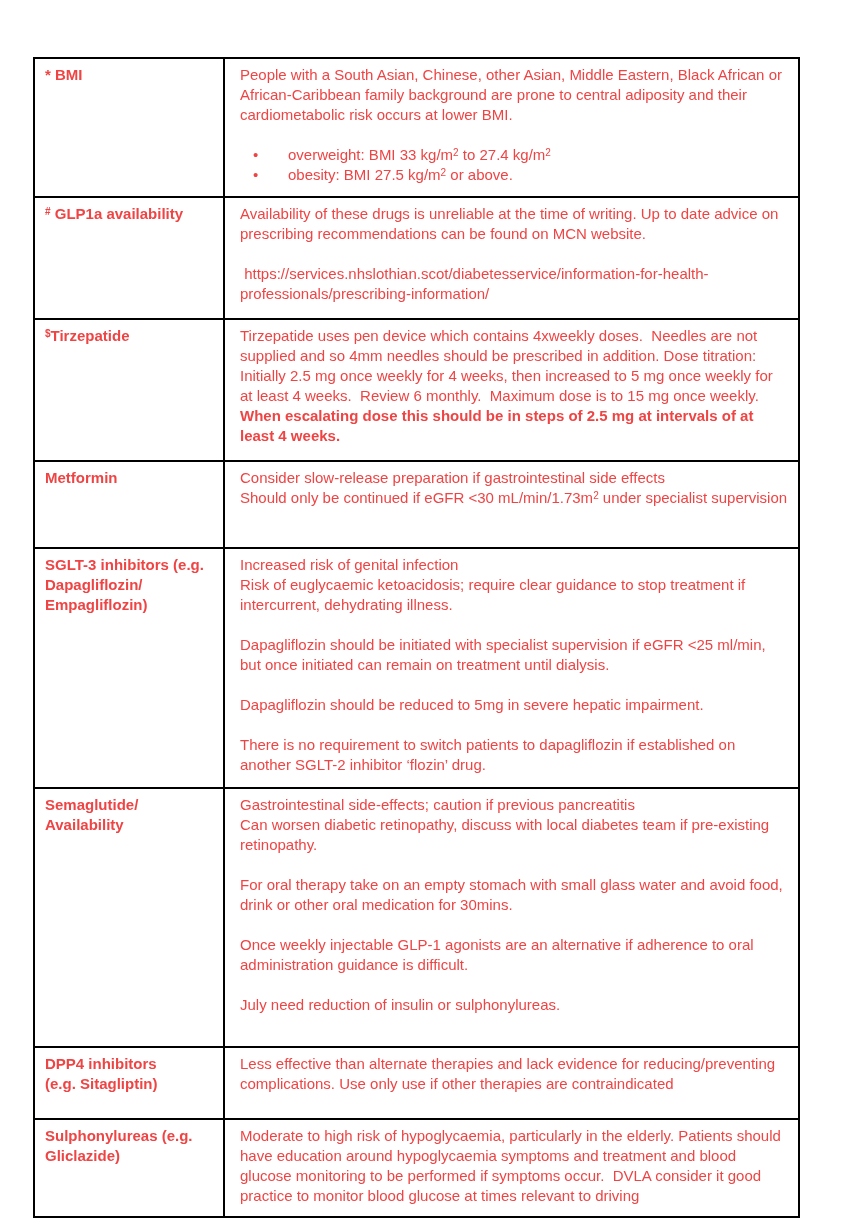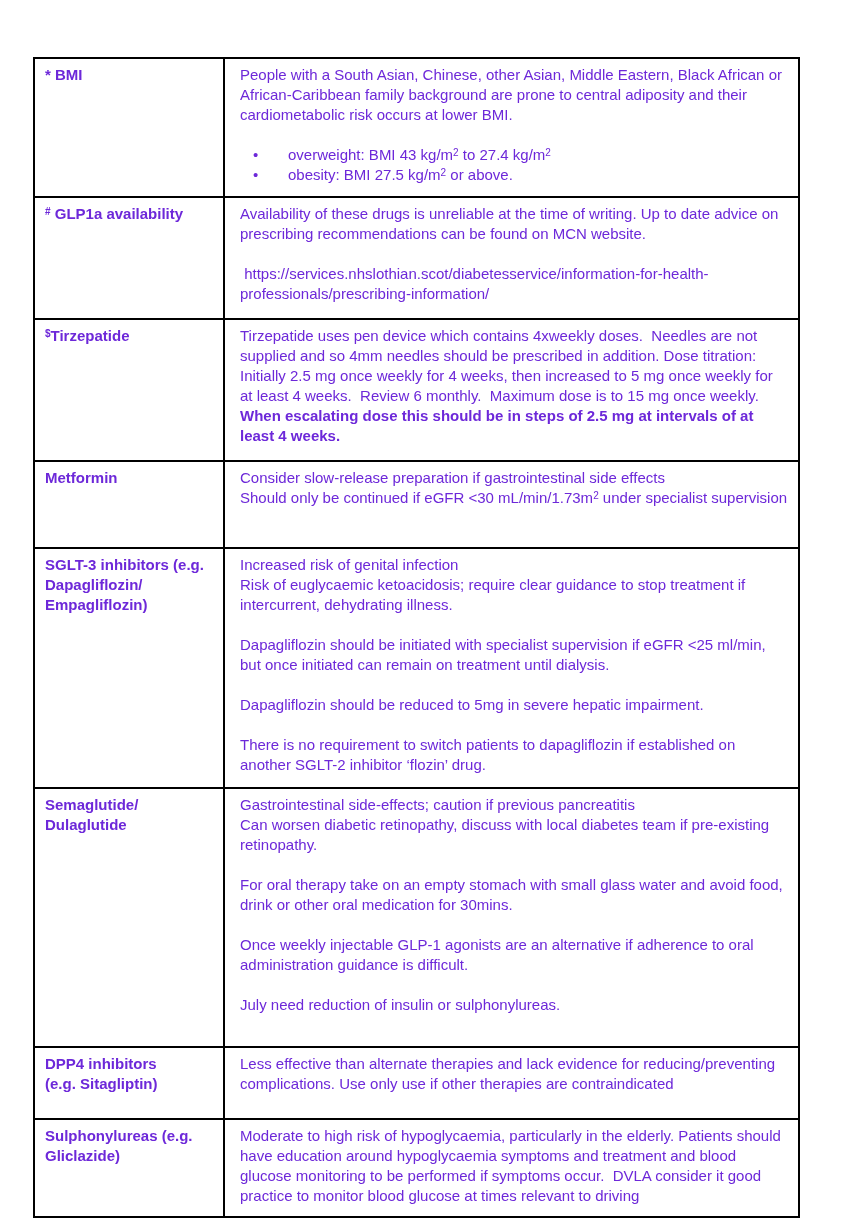--- a/index.html
+++ b/index.html
@@ -2,21 +2,21 @@
 <html><head>
 <meta charset="utf-8">
 <style>
   html, body { margin: 0; padding: 0; }
   .page {
     position: relative;
     width: 850px;
     height: 1228px;
     background: #ffffff;
     font-family: "Liberation Sans", sans-serif;
-    color: #6d28d9;
+    color: #ef4444;
     overflow: hidden;
   }
   table.doc-table {
     position: absolute;
     left: 33px;
     top: 57px;
     width: 767px;
     border-collapse: collapse;
     table-layout: fixed;
   }
@@ -65,21 +65,21 @@
     <tbody>
         <tr class="row-0">
           <td class="label-cell">
             <div class="label-line"><span class="">* BMI</span></div>
           </td>
           <td class="content-cell">
             <div class="para"><span class="">People with a South Asian, Chinese, other Asian, Middle Eastern, Black African or African-Caribbean family background are prone to central adiposity and their cardiometabolic risk occurs at lower BMI.</span></div>
             <div class="spacer"></div>
             <div class="bullet">
               <span class="dot">•</span>
-              <span class="bullet-text"><span class="">overweight: BMI 43 kg/m</span><span class="s">2</span><span class=""> to 27.4 kg/m</span><span class="s">2</span></span>
+              <span class="bullet-text"><span class="">overweight: BMI 33 kg/m</span><span class="s">2</span><span class=""> to 27.4 kg/m</span><span class="s">2</span></span>
             </div>
             <div class="bullet">
               <span class="dot">•</span>
               <span class="bullet-text"><span class="">obesity: BMI 27.5 kg/m</span><span class="s">2</span><span class=""> or above.</span></span>
             </div>
           </td>
         </tr>
         <tr class="row-1">
           <td class="label-cell">
             <div class="label-line"><span class="s">#</span><span class=""> GLP1a availability</span></div>
@@ -120,21 +120,21 @@
             <div class="para"><span class="">Dapagliflozin should be initiated with specialist supervision if eGFR &lt;25 ml/min, but once initiated can remain on treatment until dialysis.</span></div>
             <div class="spacer"></div>
             <div class="para"><span class="">Dapagliflozin should be reduced to 5mg in severe hepatic impairment.</span></div>
             <div class="spacer"></div>
             <div class="para"><span class="">There is no requirement to switch patients to dapagliflozin if established on another SGLT-2 inhibitor ‘flozin’ drug.</span></div>
           </td>
         </tr>
         <tr class="row-5">
           <td class="label-cell">
             <div class="label-line"><span class="">Semaglutide/</span></div>
-            <div class="label-line"><span class="">Dulaglutide</span></div>
+            <div class="label-line"><span class="">Availability</span></div>
           </td>
           <td class="content-cell">
             <div class="para"><span class="">Gastrointestinal side-effects; caution if previous pancreatitis</span></div>
             <div class="para"><span class="">Can worsen diabetic retinopathy, discuss with local diabetes team if pre-existing retinopathy.</span></div>
             <div class="spacer"></div>
             <div class="para"><span class="">For oral therapy take on an empty stomach with small glass water and avoid food, drink or other oral medication for 30mins.</span></div>
             <div class="spacer"></div>
             <div class="para"><span class="">Once weekly injectable GLP-1 agonists are an alternative if adherence to oral administration guidance is difficult.</span></div>
             <div class="spacer"></div>
             <div class="para"><span class="">July need reduction of insulin or sulphonylureas.</span></div>

